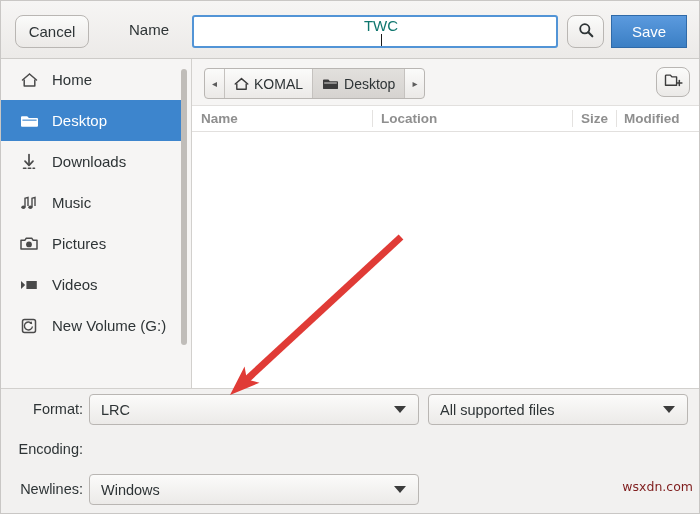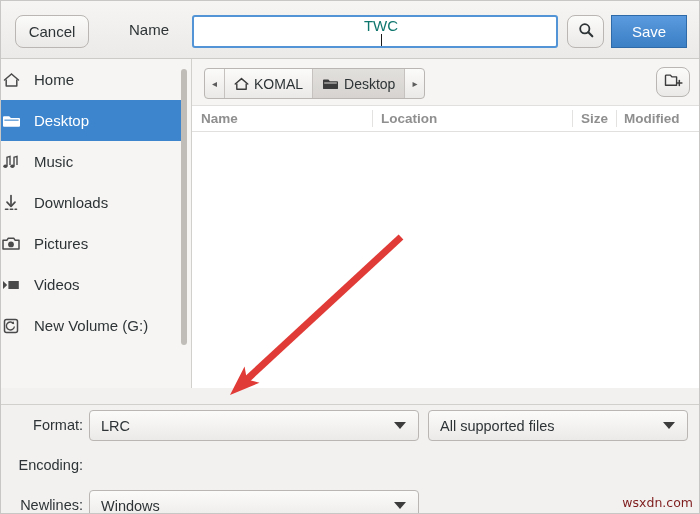--- a/index.html
+++ b/index.html
@@ -105,20 +105,21 @@
     width: 191px; height: 329px;
     background: #f6f5f4;
     border-right: 1px solid #d2d0cd;
     box-sizing: border-box;
     overflow: hidden;
   }
   .side-item {
     height: 41px;
     display: flex;
     align-items: center;
+    padding-left: 18px;
     box-sizing: border-box;
     color: #2e3436;
     font-size: 15px;
     cursor: default;
   }
   .side-item.selected {
     background: #3d85cd;
     color: #ffffff;
     width: 185px;
   }
@@ -227,21 +228,20 @@
   }
 
   
   .options {
     position: absolute;
     left: 0; top: 387px;
     width: 700px; height: 110px;
     background: #f2f1f0;
     border-top: 1px solid #d2d0cd;
     box-sizing: border-box;
-    margin-top: 16px;
   }
   .opt-label {
     position: absolute;
     width: 82px;
     text-align: right;
     font-size: 14.5px;
     color: #2e3436;
   }
   .combo {
     position: absolute;
@@ -326,39 +326,39 @@
           <path d="M1 4.2 A1 1 0 0 1 2 3.2 H7.2 L8.9 5.1 H17 A1 1 0 0 1 18 6.1 V12.8 A1 1 0 0 1 17 13.8 H2 A1 1 0 0 1 1 12.8 Z" fill="#ffffff"></path>
           <rect x="2.4" y="6.6" width="14.2" height="1.1" fill="#3d85cd"></rect>
         </svg>
       </span>
       <span>Desktop</span>
     </div>
 
 
     <div class="side-item">
       <span class="side-icon">
+        <svg width="16" height="17" viewBox="0 0 16 17">
+          <line x1="8" y1="1.5" x2="8" y2="11.5" stroke="#4a4a4a" stroke-width="1.7" stroke-linecap="round"></line>
+          <path d="M4 8.2 L8 12.3 L12 8.2" fill="none" stroke="#4a4a4a" stroke-width="1.7" stroke-linecap="round" stroke-linejoin="round"></path>
+          <line x1="2.5" y1="15.2" x2="13.5" y2="15.2" stroke="#4a4a4a" stroke-width="1.6" stroke-linecap="round" stroke-dasharray="2.4 2.4"></line>
+        </svg>
+      </span>
+      <span>Downloads</span>
+    </div>
+
+    <div class="side-item">
+      <span class="side-icon">
         <svg width="18" height="16" viewBox="0 0 18 16">
           <path d="M5 12 V3.2 L8 2.4 V11" fill="none" stroke="#4a4a4a" stroke-width="1.4"></path>
           <ellipse cx="3.4" cy="12.3" rx="2.1" ry="1.7" fill="#4a4a4a"></ellipse>
           <path d="M12 12 V3.2 L15 2.4 V11" fill="none" stroke="#4a4a4a" stroke-width="1.4"></path>
           <ellipse cx="10.4" cy="12.3" rx="2.1" ry="1.7" fill="#4a4a4a"></ellipse>
         </svg>
       </span>
       <span>Music</span>
-    </div>
-
-    <div class="side-item">
-      <span class="side-icon">
-        <svg width="16" height="17" viewBox="0 0 16 17">
-          <line x1="8" y1="1.5" x2="8" y2="11.5" stroke="#4a4a4a" stroke-width="1.7" stroke-linecap="round"></line>
-          <path d="M4 8.2 L8 12.3 L12 8.2" fill="none" stroke="#4a4a4a" stroke-width="1.7" stroke-linecap="round" stroke-linejoin="round"></path>
-          <line x1="2.5" y1="15.2" x2="13.5" y2="15.2" stroke="#4a4a4a" stroke-width="1.6" stroke-linecap="round" stroke-dasharray="2.4 2.4"></line>
-        </svg>
-      </span>
-      <span>Downloads</span>
     </div>
 
     <div class="side-item">
       <span class="side-icon">
         <svg width="18" height="15" viewBox="0 0 18 15">
           <path d="M1 4.2 H5 L6.3 2.2 H11.7 L13 4.2 H17 V13 H1 Z" fill="none" stroke="#4a4a4a" stroke-width="1.5" stroke-linejoin="round"></path>
           <circle cx="9" cy="8.4" r="2.9" fill="#4a4a4a"></circle>
         </svg>
       </span>
       <span>Pictures</span>

